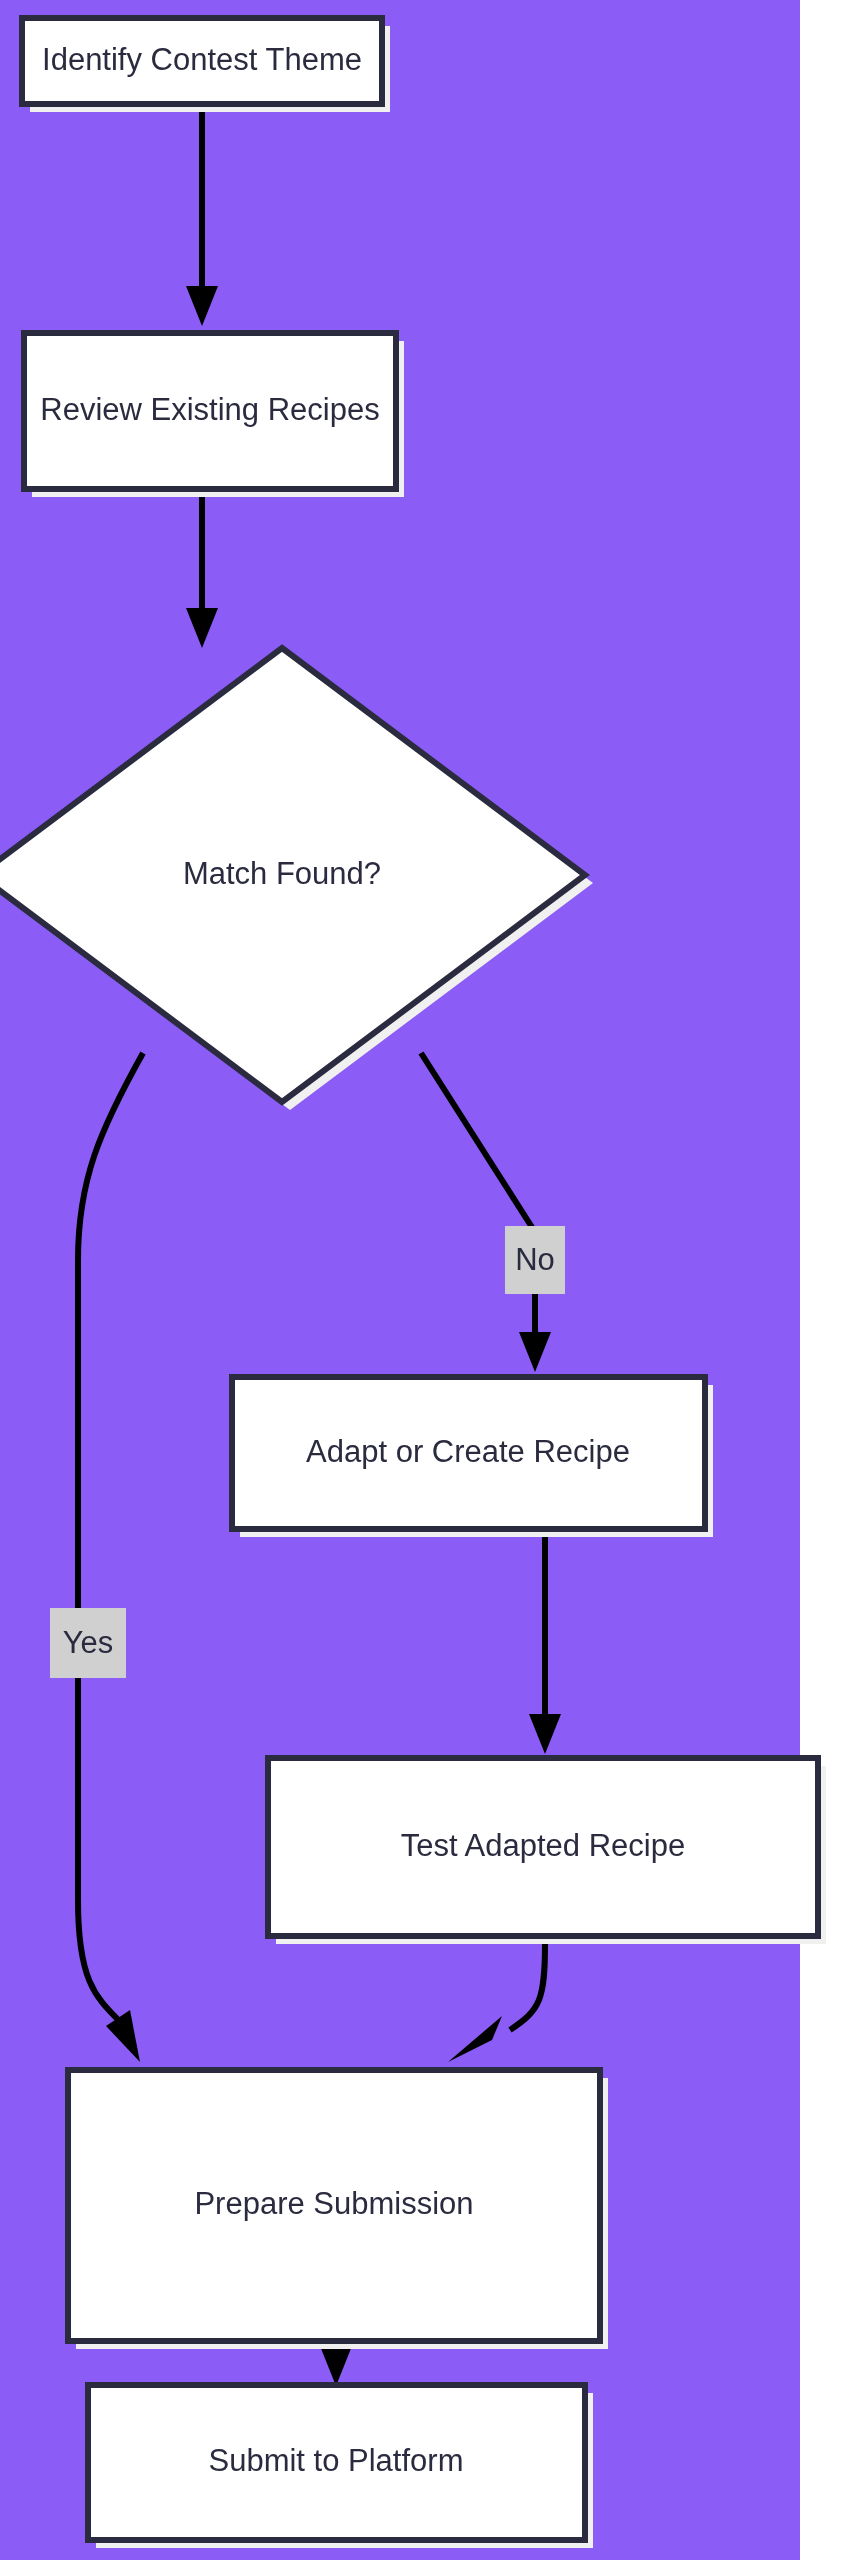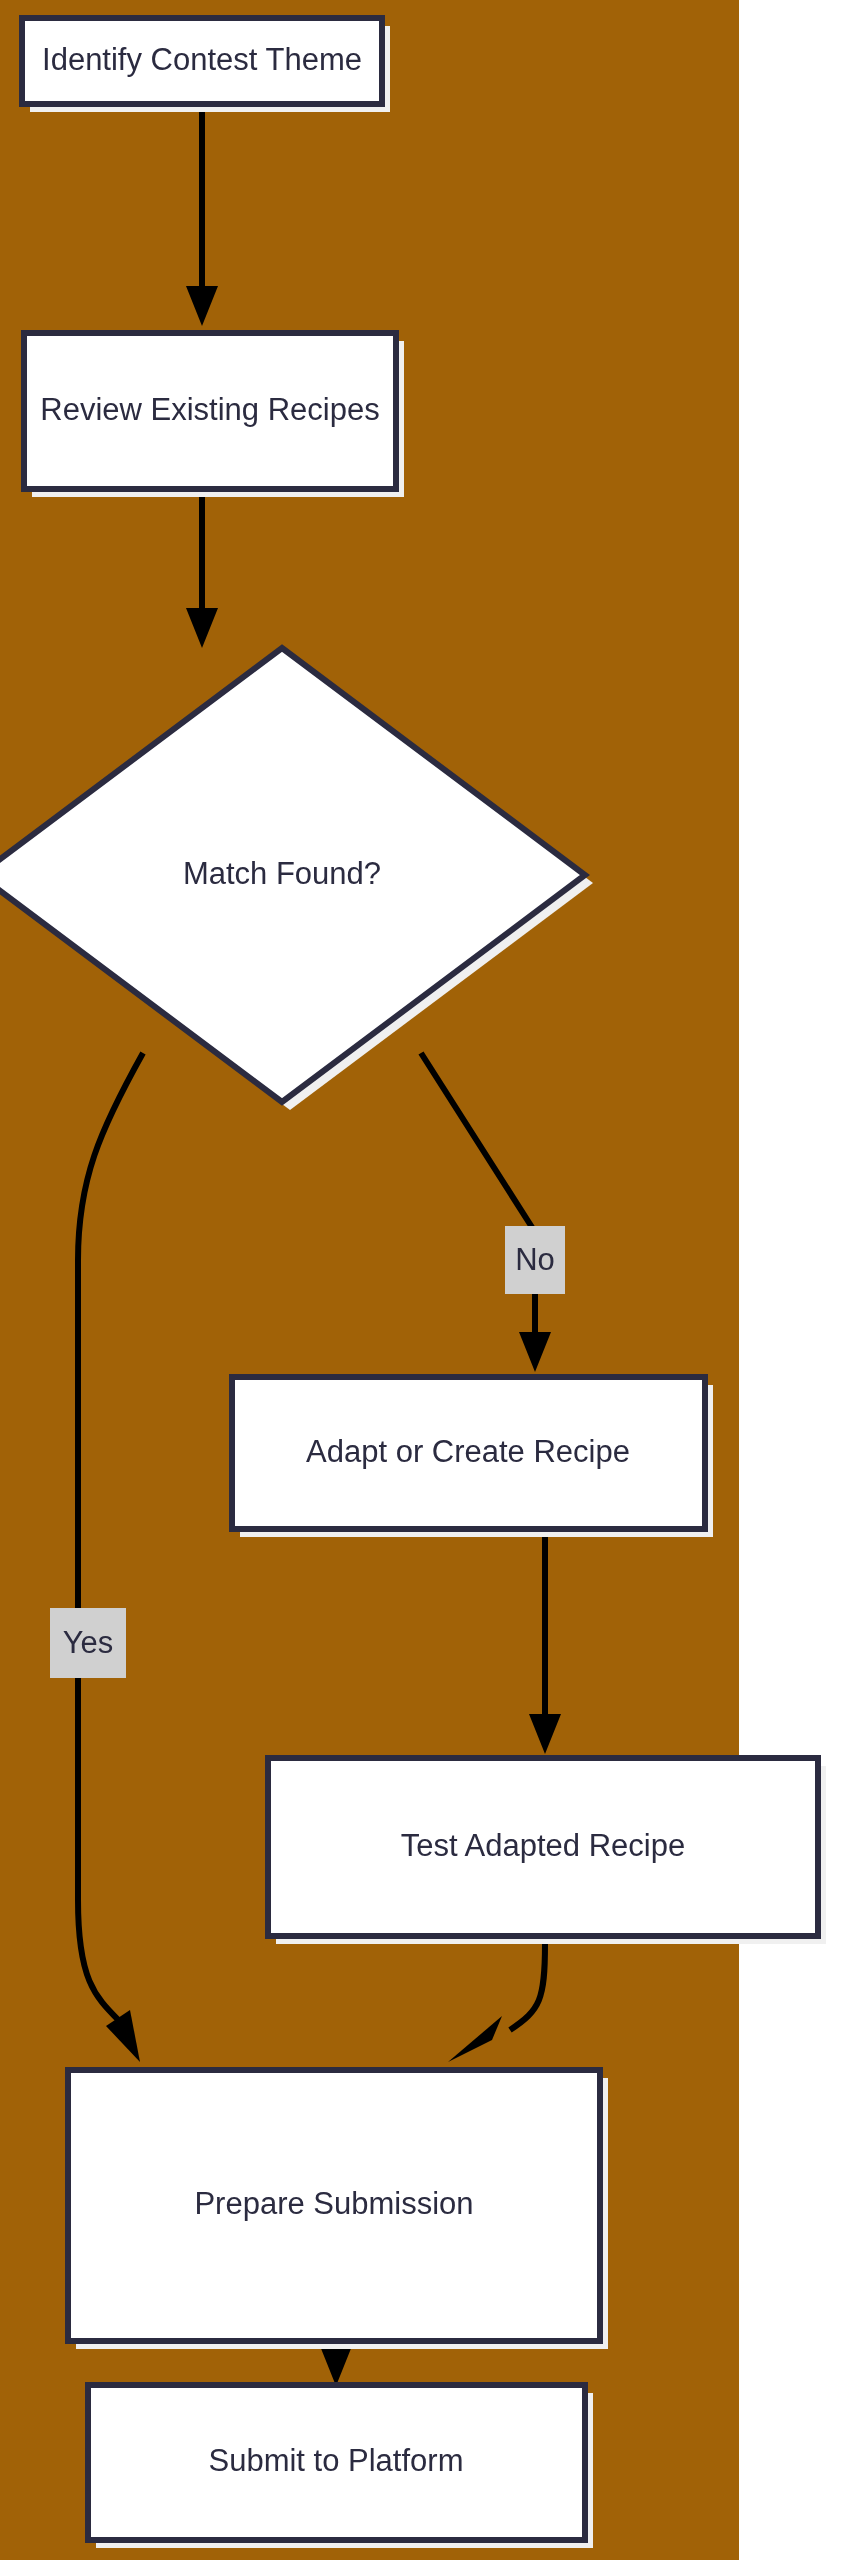--- a/index.html
+++ b/index.html
@@ -8,23 +8,23 @@
     background: #ffffff;
   }
   body {
     width: 856px;
     height: 2560px;
     font-family: "Liberation Sans", sans-serif;
     overflow: hidden;
   }
   #flow-root {
     position: relative;
-    width: 739px;
+    width: 800px;
     height: 2560px;
-    background: #a16207;
+    background: #8b5cf6;
   }
   svg#flow-svg {
     display: block;
     width: 856px;
     height: 2560px;
   }
   .node-shape {
     fill: #ffffff;
     stroke: #2b2b40;
     stroke-width: 6;

